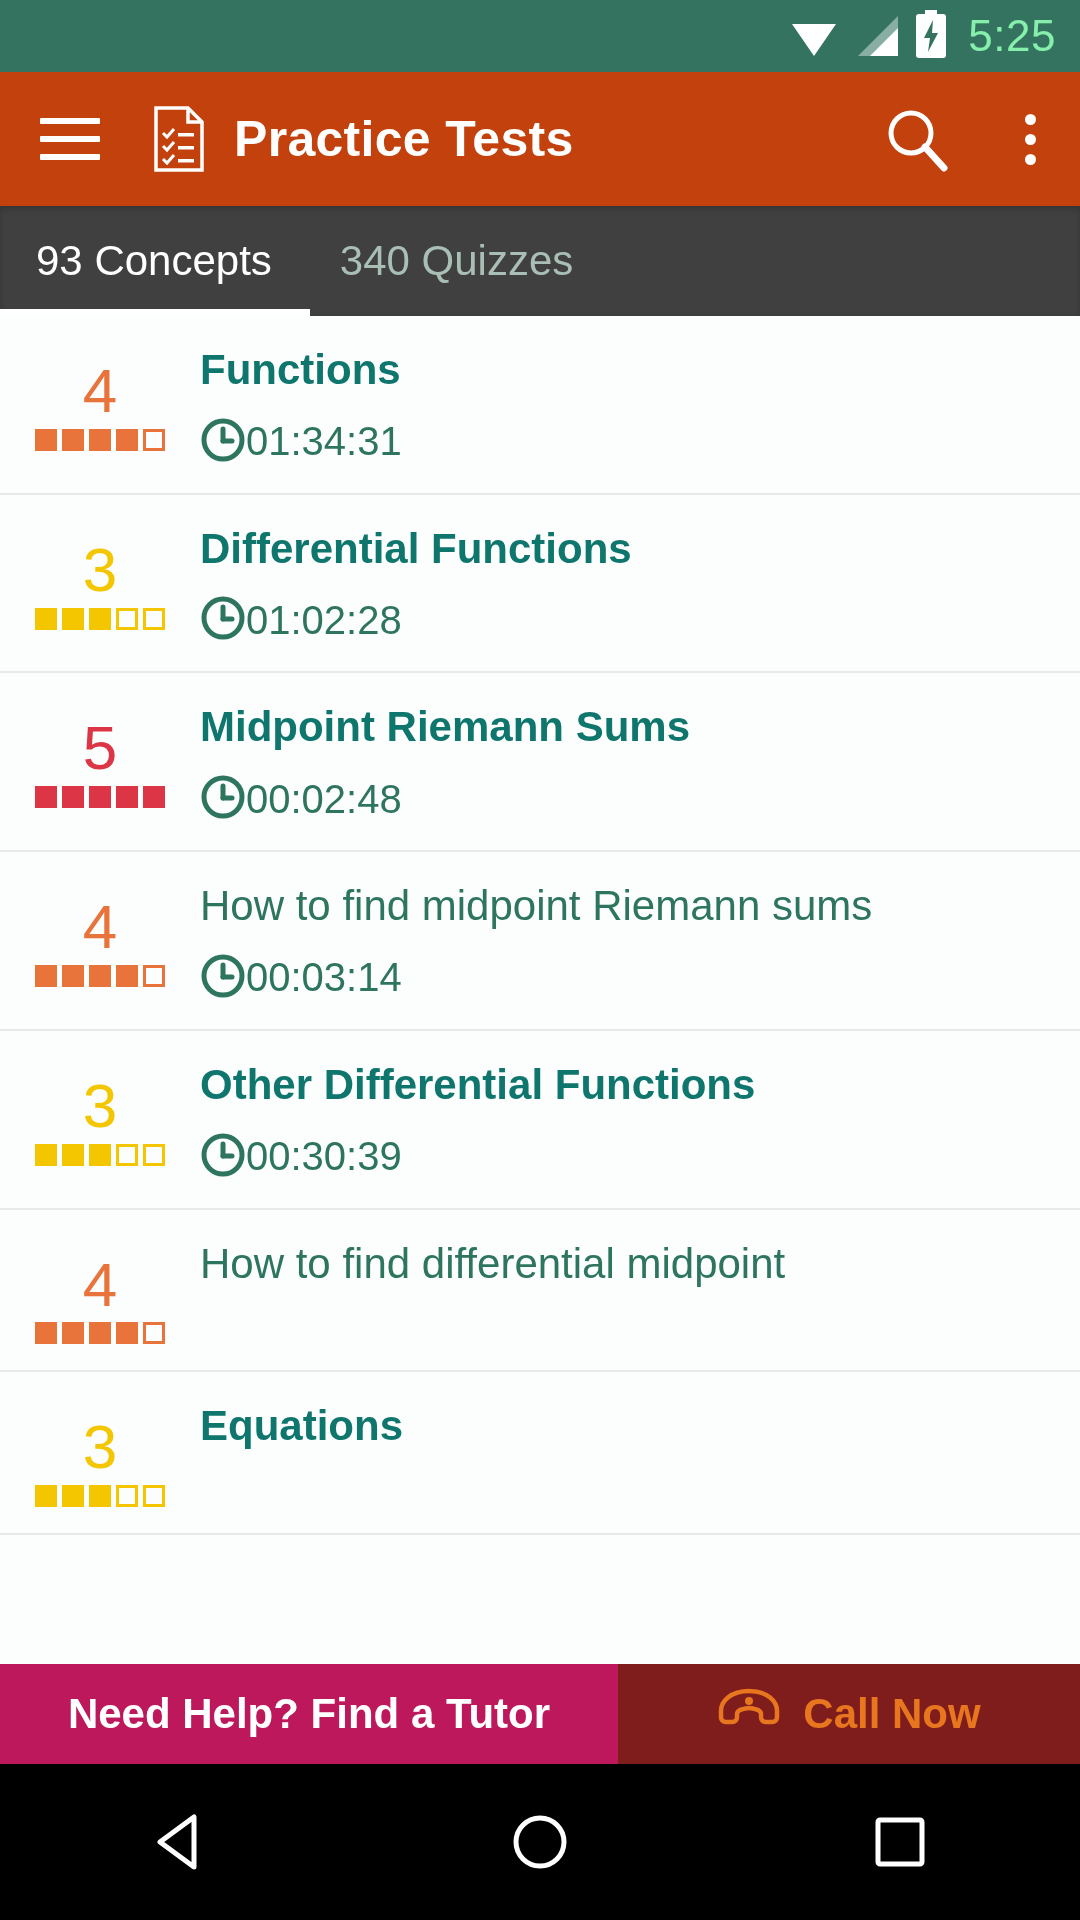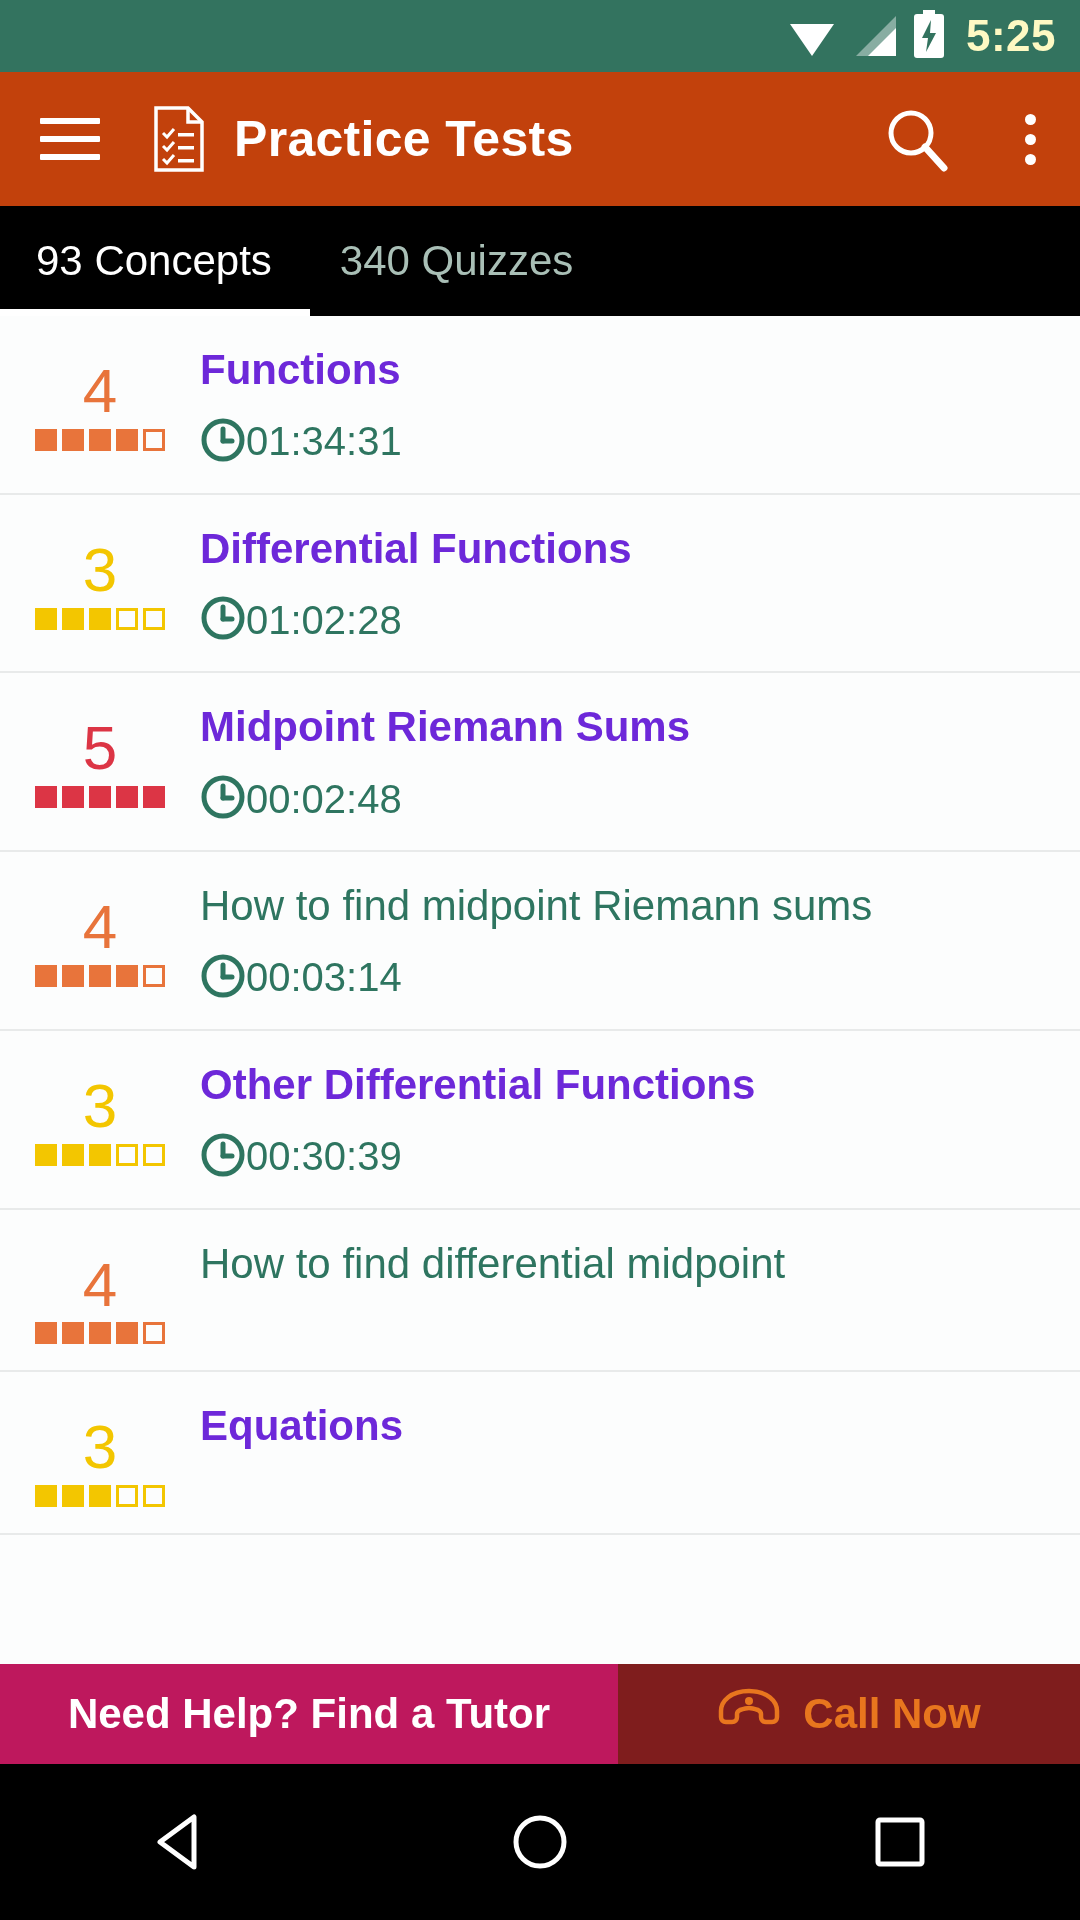--- a/index.html
+++ b/index.html
@@ -16,23 +16,23 @@
     height:72px;
     background:#33735F;
     display:flex;
     align-items:center;
     justify-content:flex-end;
     padding-right:24px;
     gap:14px;
   }
   .sb-icons { display:flex; align-items:flex-end; gap:14px; }
   .sb-time {
-    color:#fef9c3;
+    color:#86efac;
     font-size:44px;
-    font-weight:700;
+    font-weight:400;
     letter-spacing:0.5px;
     line-height:1;
     margin-left:6px;
   }
 
   
   .appbar {
     height:134px;
     background:#c2410c;
     display:flex;
@@ -52,21 +52,21 @@
     white-space:nowrap;
   }
   .appbar-spacer { flex:1; }
   .search-icon { margin-right:58px; display:flex; align-items:center; cursor:pointer; }
   .overflow-icon { width:44px; display:flex; flex-direction:column; align-items:center; gap:9px; cursor:pointer; }
   .overflow-icon b { width:11px; height:11px; border-radius:50%; background:#ffffff; display:block; }
 
   
   .tabbar {
     height:110px;
-    background:#000000;
+    background:#404040;
     display:flex;
     align-items:center;
     position:relative;
     box-shadow: inset 0 3px 6px rgba(0,0,0,0.18);
   }
   .tab {
     height:110px;
     display:flex;
     align-items:center;
     position:relative;
@@ -117,21 +117,21 @@
     border:3px solid currentColor;
   }
   .badge-bars span.on { background:currentColor; }
 
   .rowbody { flex:1; padding-right:30px; padding-top:8px; }
   .row-title {
     font-size:42px;
     line-height:1.16;
     margin-bottom:22px;
   }
-  .row-title.concept { color:#6d28d9; font-weight:bold; }
+  .row-title.concept { color:#0f766e; font-weight:bold; }
   .row-title.sub { color:#2E7560; font-weight:400; }
   .row-time {
     display:flex;
     align-items:center;
   }
   .row-time .t {
     font-size:40px;
     color:#2E7560;
   }
 

